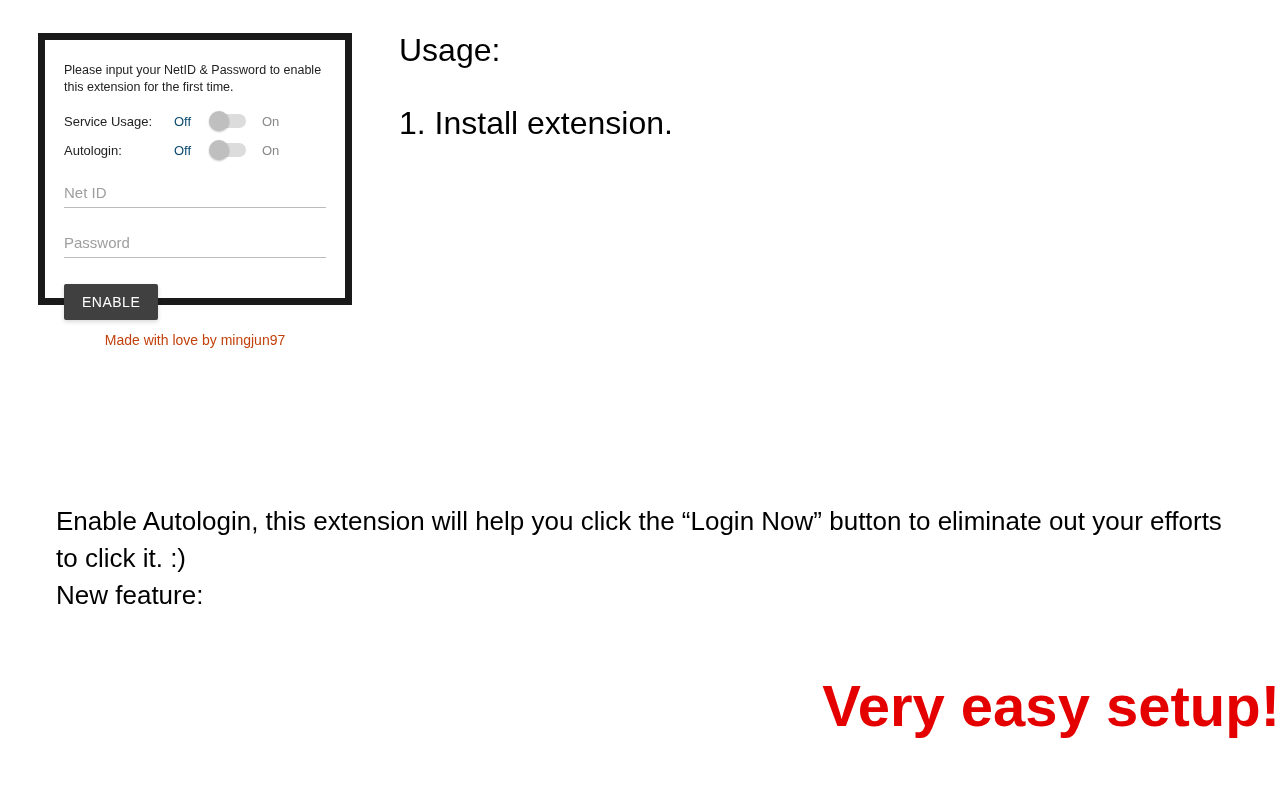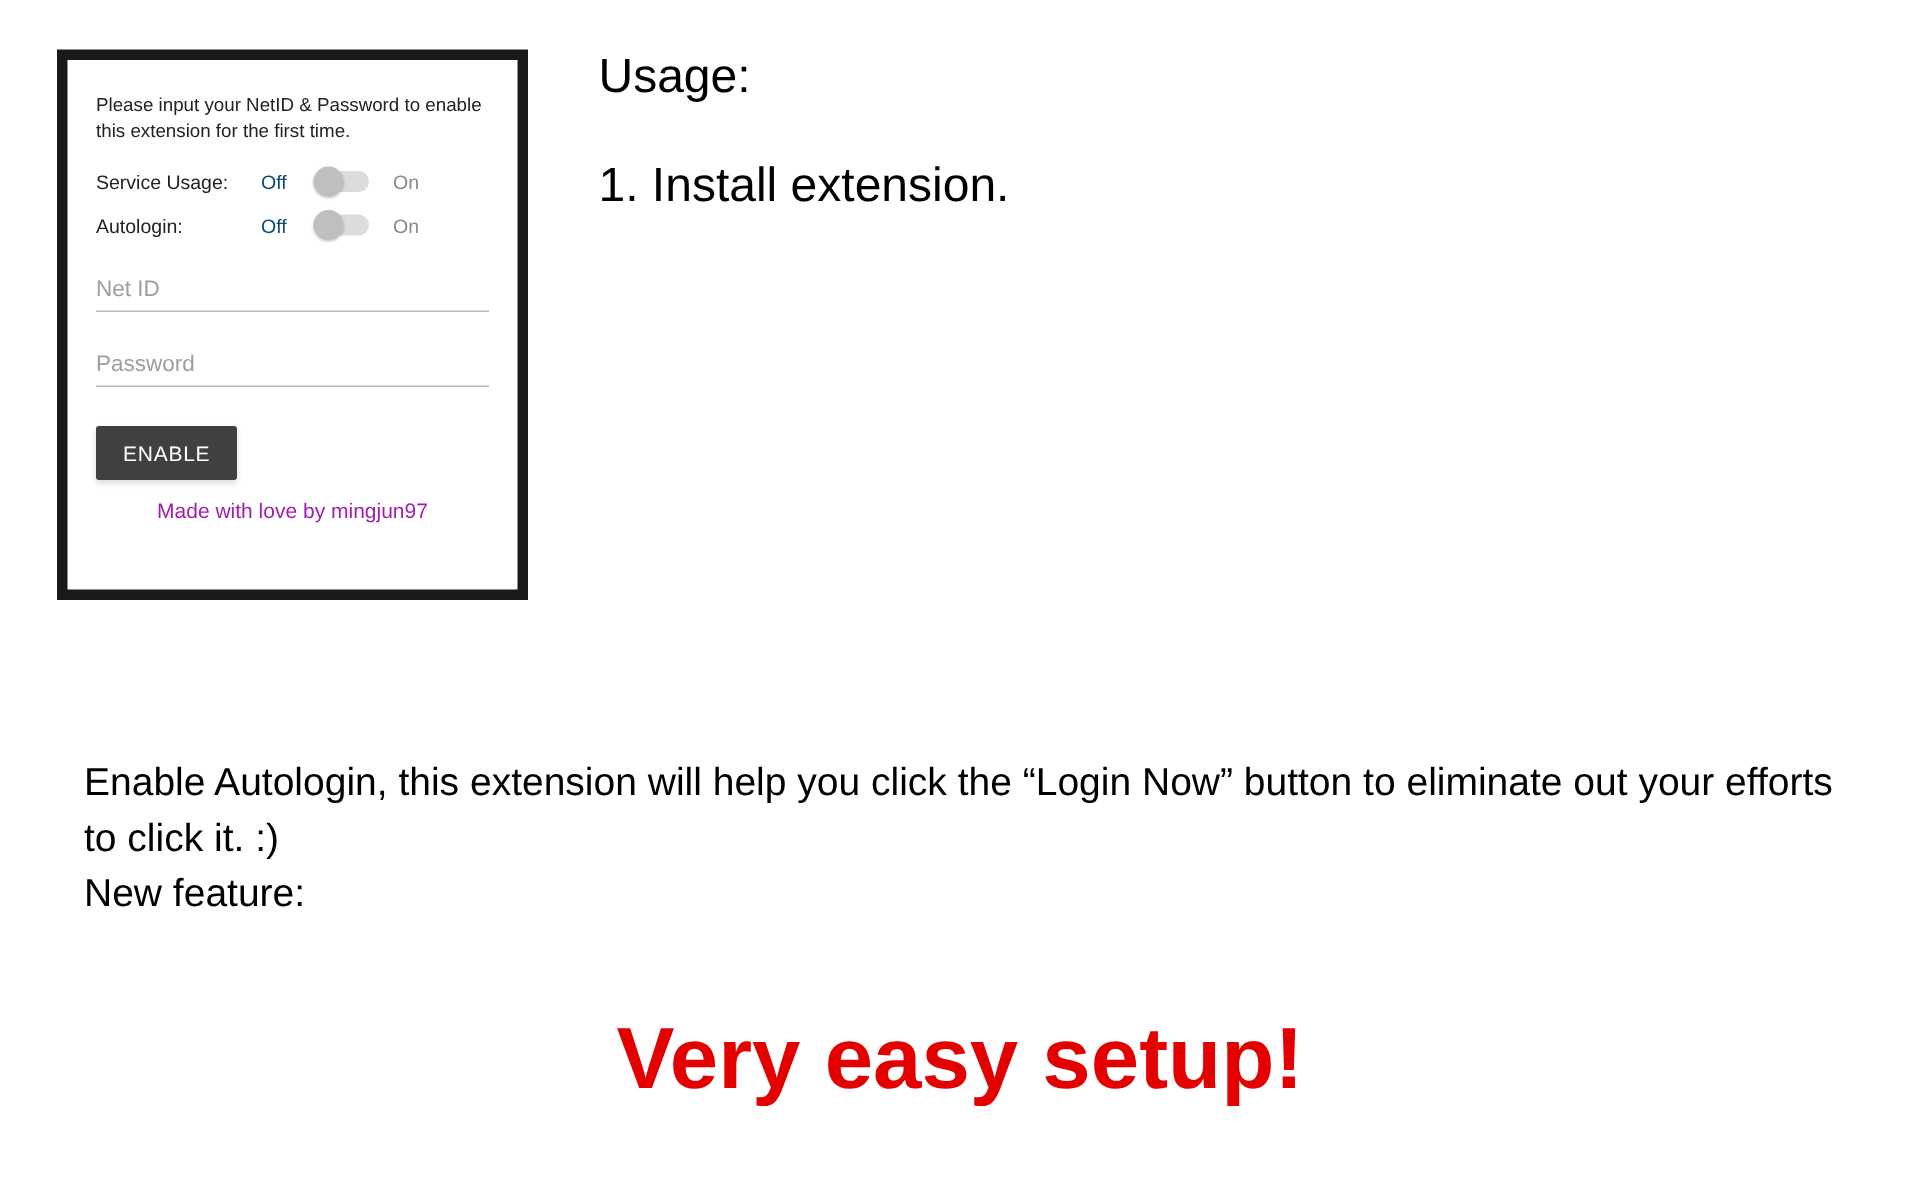--- a/index.html
+++ b/index.html
@@ -9,21 +9,21 @@
     height: 800px;
     background: #fff;
     position: relative;
     overflow: hidden;
   }
   .popup-frame {
     position: absolute;
     left: 38px;
     top: 33px;
     width: 314px;
-    height: 367px;
+    height: 272px;
     background: #1a1a1a;
     padding: 7px;
   }
   .popup-inner {
     width: 100%;
     height: 100%;
     background: #fff;
     padding: 22px 19px 14px 19px;
     display: flex;
     flex-direction: column;
@@ -83,21 +83,21 @@
     padding: 10px 18px;
     font-size: 14px;
     letter-spacing: 0.5px;
     border-radius: 2px;
     cursor: pointer;
     box-shadow: 0 2px 4px rgba(0,0,0,0.15);
   }
   .credit {
     margin-top: 12px;
     text-align: center;
-    color: #a21caf;
+    color: #c2410c;
     font-size: 14px;
   }
 
   .usage-block {
     position: absolute;
     left: 399px;
     top: 28px;
     right: 18px;
     font-size: 32px;
     line-height: 1.42;
@@ -115,21 +115,21 @@
     line-height: 1.42;
     color: #000;
     font-weight: 500;
   }
 
   .tagline {
     position: absolute;
     left: 0;
     right: 0;
     top: 672px;
-    text-align: center;
+    text-align: right;
     font-size: 58px;
     font-weight: 700;
     color: #e50000;
   }
 </style>
 </head>
 <body>
 
 <div class="popup-frame">
   <div class="popup-inner">

